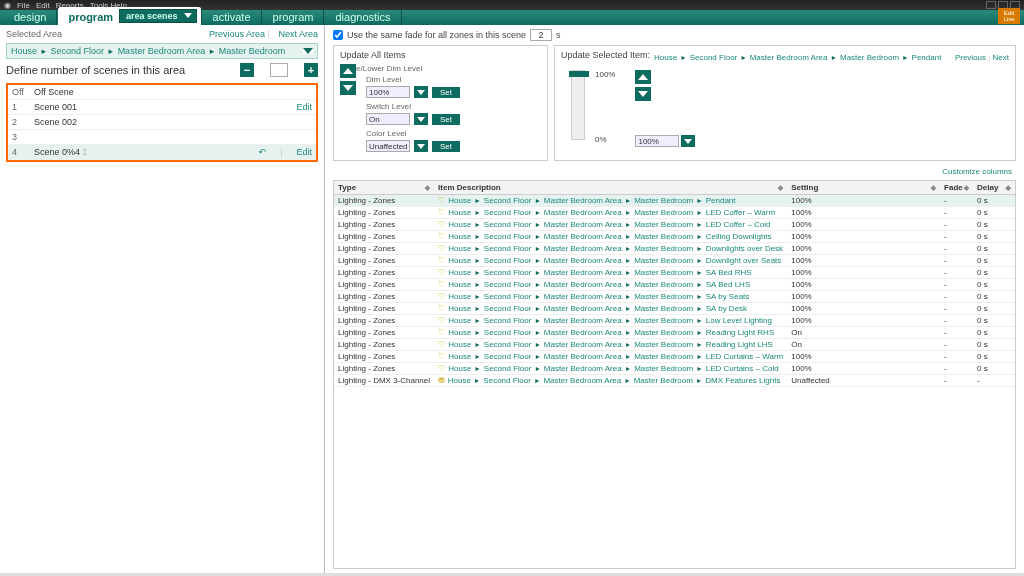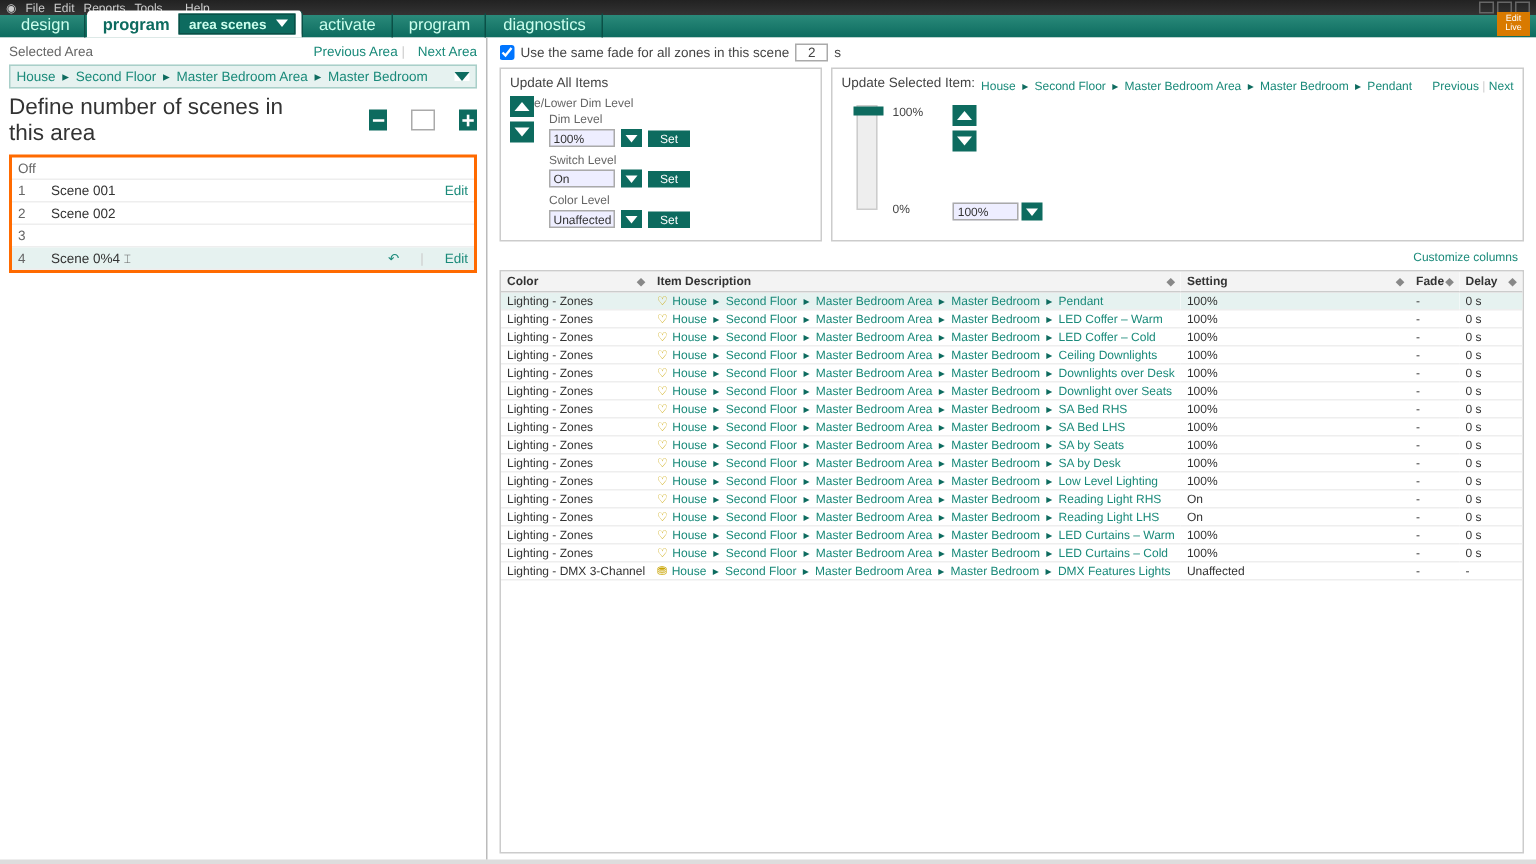--- a/index.html
+++ b/index.html
@@ -13,21 +13,21 @@
 .subseg { background:#0d6b5f; color:#cfe; font-size:9px; padding:1px 18px 1px 6px; border:1px solid #0a5047; margin-left:2px; position:relative; }
 .subseg .arrow { position:absolute; right:4px; top:3px; width:0;height:0;border-left:4px solid transparent;border-right:4px solid transparent;border-top:5px solid #fff; }
 .live-badge { margin-left:auto; background:#d97a00; width:22px; height:16px; display:flex; flex-direction:column; align-items:center; justify-content:center; color:#fff; font-size:6px; line-height:1; margin-bottom:1px; }
 .content { display:flex; height:calc(576px - 28px); background:#fff; }
 .leftpane { width:325px; border-right:1px solid #bbb; display:flex; flex-direction:column; padding:4px 6px; gap:4px; }
 .hdr-row { display:flex; justify-content:space-between; align-items:center; font-size:9px; color:#666;gap:20px; }
 .hdr-row a { color:#1a8a7a; text-decoration:none; margin-left:6px; }
 .bc-box { background:#e6f2f0; border:1px solid #a9cfc9; padding:2px 4px; font-size:9px; color:#1a8a7a; display:flex; align-items:center; position:relative; }
 .bc-box .arrow { position:absolute; right:4px; top:50%; transform:translateY(-50%); width:0;height:0;border-left:5px solid transparent;border-right:5px solid transparent;border-top:6px solid #0d6b5f; background:#fff; }
 .bc-sep { color:#0d6b5f; margin:0 2px; }
-.num-row { display:flex; align-items:center; gap:16px; font-size:15px; color:#333; }
+.num-row { display:flex; align-items:center; gap:16px; font-size:11px; color:#333; }
 .num-btn { width:14px; height:14px; background:#0d6b5f; color:#fff; display:flex; align-items:center; justify-content:center; cursor:pointer; font-weight:bold; }
 .num-field { width:18px; height:14px; background:#fff; border:1px solid #aaa; }
 .scene-list { border:2px solid #ff6a00; margin-top:2px; }
 .scene-row { display:flex; align-items:center; height:15px; padding:0 4px; gap:8px; border-bottom:1px solid #eee; font-size:9px; }
 .scene-row .idx { width:14px; color:#666; }
 .scene-row .name { flex:1; color:#333; }
 .scene-row .edit { color:#1a8a7a; cursor:pointer; }
 .scene-row.hl { background:#e6f2f0; }
 .scene-row .cursor { font-size:8px; color:#666; margin-right:20px; }
 .rightpane { flex:1; display:flex; flex-direction:column; padding:4px 8px; gap:4px; overflow:hidden; }
@@ -65,21 +65,21 @@
 .grid td { padding:1px 4px; border-bottom:1px solid #eee; white-space:nowrap; overflow:hidden; text-overflow:ellipsis; }
 .grid tr.sel td { background:#e6f2f0; }
 .grid td.path { color:#1a8a7a; }
 .grid td .bulb { color:#c9a400; margin-right:3px; }
 </style>
 </head>
 <body>
 
 <div class="titlebar">
   <span>◉</span>
-  <span id="menubar"><span style="margin-right:6px">File</span><span style="margin-right:6px">Edit</span><span style="margin-right:6px">Reports</span><span style="margin-right:15px">Tools</span><span style="margin-right:6px">Help</span></span>
+  <span id="menubar"><span style="margin-right:6px">File</span><span style="margin-right:6px">Edit</span><span style="margin-right:6px">Reports</span><span style="margin-right:2px">Tools</span><span style="margin-right:6px">Help</span></span>
   <div class="win-ctl">
       <span></span>
       <span></span>
       <span></span>
     </div>
 </div>
 
 <div class="tabbar">
   <div class="main-tab">design</div>
   <div class="main-tab active">
@@ -114,20 +114,21 @@
     <div class="num-row">
       <span>Define number of scenes in this area</span>
       <span style="flex:1"></span>
       <span class="num-btn">−</span>
       <span class="num-field"></span>
       <span class="num-btn">+</span>
     </div>
     <div class="scene-list">
       <div class="scene-row">
         <span class="idx">Off</span>
+        <span class="name">Off Scene</span>
       </div>
       <div id="scene-rows">
   <div class="scene-row ">
     <span class="idx">1</span>
     <span class="name">Scene 001</span>
 
     <span class="edit">Edit</span>
   </div>
   <div class="scene-row ">
     <span class="idx">2</span>
@@ -215,21 +216,21 @@
         </div>
       </div>
     </div>
 
     <div class="customize"><a>Customize columns</a></div>
 
     <div class="grid">
       <table>
         <thead>
             <tr>
-          <th style="width:80px"><span>Color</span><span class="sort">◆</span></th>
+          <th style="width:80px"><span>Type</span><span class="sort">◆</span></th>
           <th><span>Item Description</span><span class="sort">◆</span></th>
           <th style="width:170px"><span>Setting</span><span class="sort">◆</span></th>
           <th style="width:34px"><span>Fade</span><span class="sort">◆</span></th>
           <th style="width:44px"><span>Delay</span><span class="sort">◆</span></th>
         </tr>
           </thead>
         <tbody id="grid-body">
   <tr class="sel">
     <td>Lighting - Zones</td>
     <td class="path"><span class="bulb">♡</span>House <span class="bc-sep">▸</span> Second Floor <span class="bc-sep">▸</span> Master Bedroom Area <span class="bc-sep">▸</span> Master Bedroom <span class="bc-sep">▸</span> Pendant</td>

